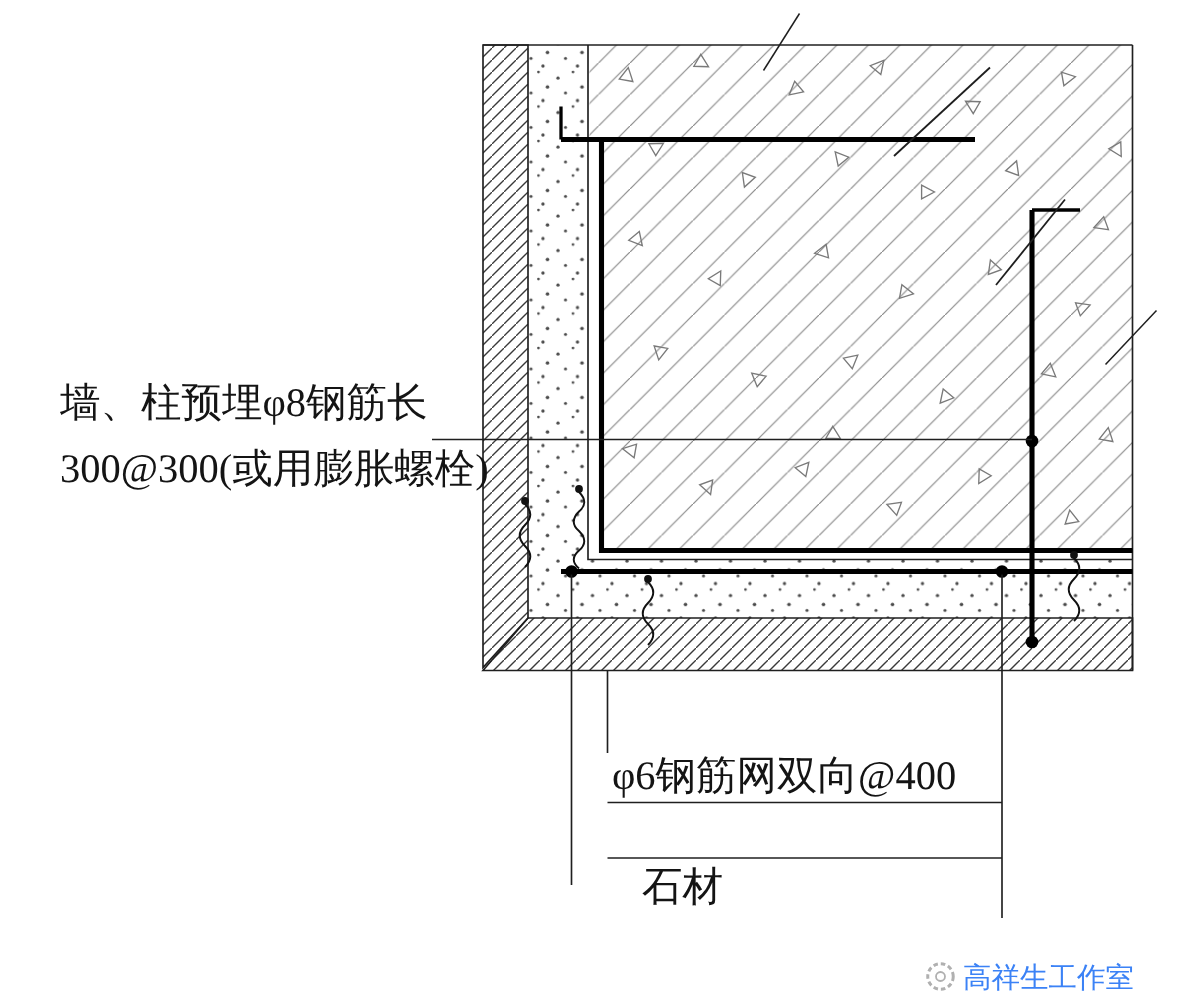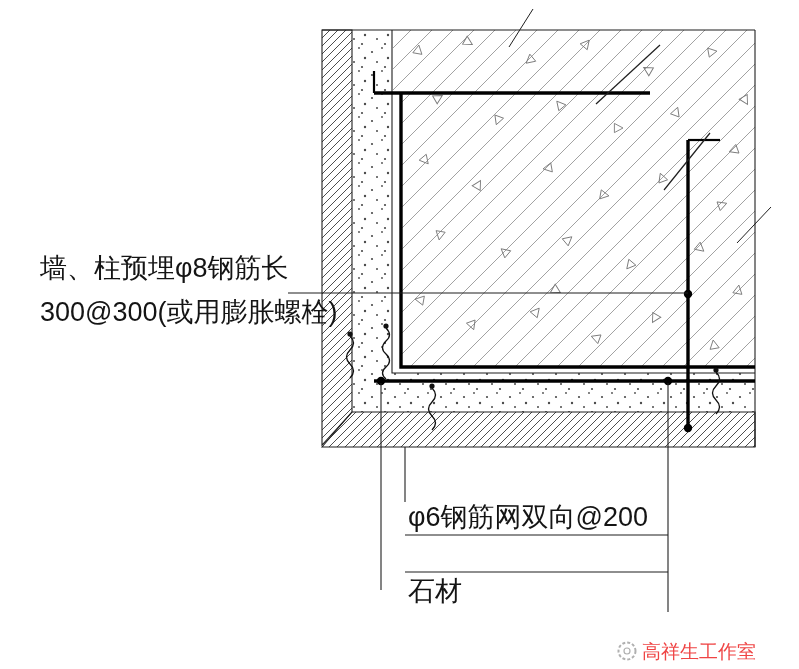--- a/index.html
+++ b/index.html
@@ -11,26 +11,26 @@
     overflow:hidden;
   }
   .canvas svg{position:absolute;left:0;top:0;}
   .label{
     position:absolute;
     color:#141414;
     font-size:27px;
     line-height:1.15;
     white-space:nowrap;
     letter-spacing:0px;
-    font-family:Liberation Sans, sans-serif;
+    font-family:Liberation Serif, serif;
   }
   .watermark-text{
     position:absolute;
     left:642px;top:639px;
-    color:#ef4444;
+    color:#3b82f6;
     font-size:19px;
     white-space:nowrap;
     font-family:"Liberation Serif", serif;
   }
 </style>
 </head>
 <body>
 
 <div class="canvas">
 
@@ -159,19 +159,19 @@
       <circle cx="627" cy="651" r="8.5" stroke-width="2" stroke-dasharray="3 2"></circle>
       <circle cx="627" cy="651" r="3" stroke-width="1.2"></circle>
     </g>
   </svg>
 
   <div class="label" style="left:40px;top:253px;">墙、柱预埋φ8钢筋长</div>
 
   <div class="label" style="left:40px;top:297px;">300@300(或用膨胀螺栓)</div>
 
 
-  <div class="label" style="left:408px;top:502px;">φ6钢筋网双向@200</div>
+  <div class="label" style="left:408px;top:502px;">φ6钢筋网双向@400</div>
 
 
-  <div class="label" style="left:408px;top:576px;">石材</div>
+  <div class="label" style="left:428px;top:576px;">石材</div>
 
   <div class="watermark-text">高祥生工作室</div>
 </div>
 
 </body></html>

